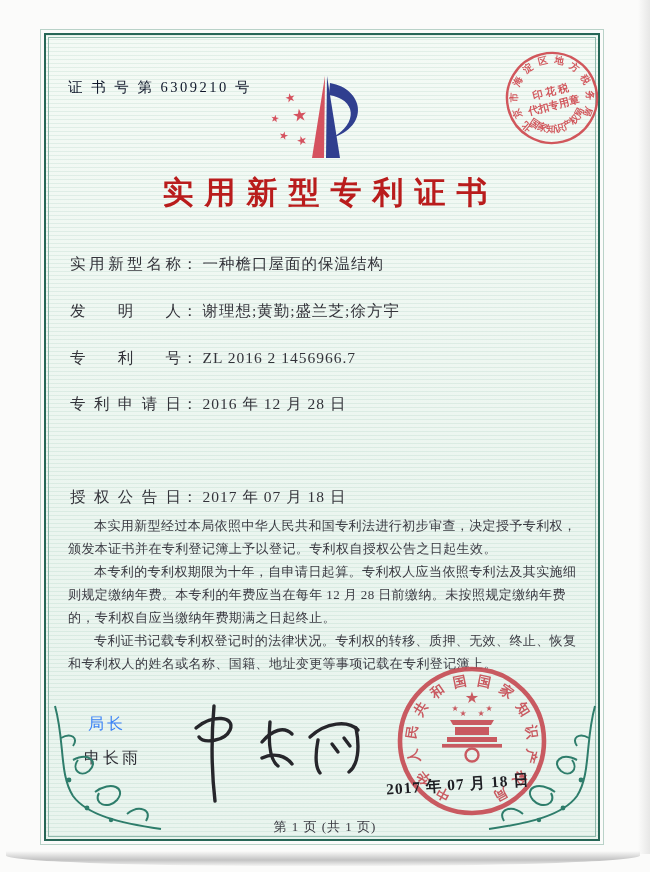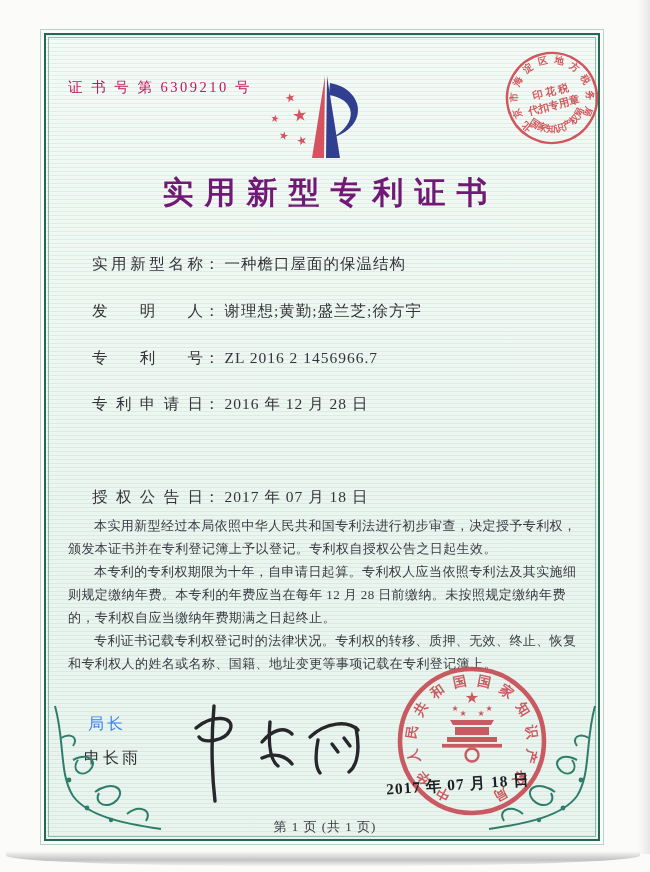--- a/index.html
+++ b/index.html
@@ -34,30 +34,30 @@
     background:linear-gradient(180deg,rgba(0,0,0,0) 0%,rgba(110,110,112,.40) 60%,rgba(190,190,190,.12) 100%);
     border-radius:0 0 45% 45%/0 0 70% 70%;
   }
   .photo-edge-right{
     position:absolute;top:0;bottom:18px;right:0;width:12px;
     background:linear-gradient(90deg,rgba(0,0,0,0),rgba(140,140,140,.18));
   }
   
   .cert-no{
     position:absolute;left:68px;top:78px;
-    font-size:14.5px;letter-spacing:2.5px;color:#be185d;
+    font-size:14.5px;letter-spacing:2.5px;color:#0f172a;
   }
   .title{
     position:absolute;left:0;right:0;top:172px;margin:0;
     text-align:center;font-size:31px;font-weight:700;
-    letter-spacing:11px;padding-left:11px;color:#701a75;
+    letter-spacing:11px;padding-left:11px;color:#b91c1c;
   }
   .field{
     position:absolute;left:70px;width:520px;
-    font-size:15.5px;color:#33333a;letter-spacing:1px;white-space:nowrap;margin-left:22px;
+    font-size:15.5px;color:#33333a;letter-spacing:1px;white-space:nowrap;
   }
   .flabel{display:inline-block;width:112px;text-align:justify;text-align-last:justify;vertical-align:bottom;}
   .fcolon{display:inline-block;margin-right:4px;}
   .paras{
     position:absolute;left:68px;top:514px;width:516px;
     font-size:13px;line-height:23px;color:#3a3a42;letter-spacing:.4px;
   }
   .paras p{margin:0;text-indent:2em;}
   .signer-title{
     position:absolute;left:88px;top:714px;

